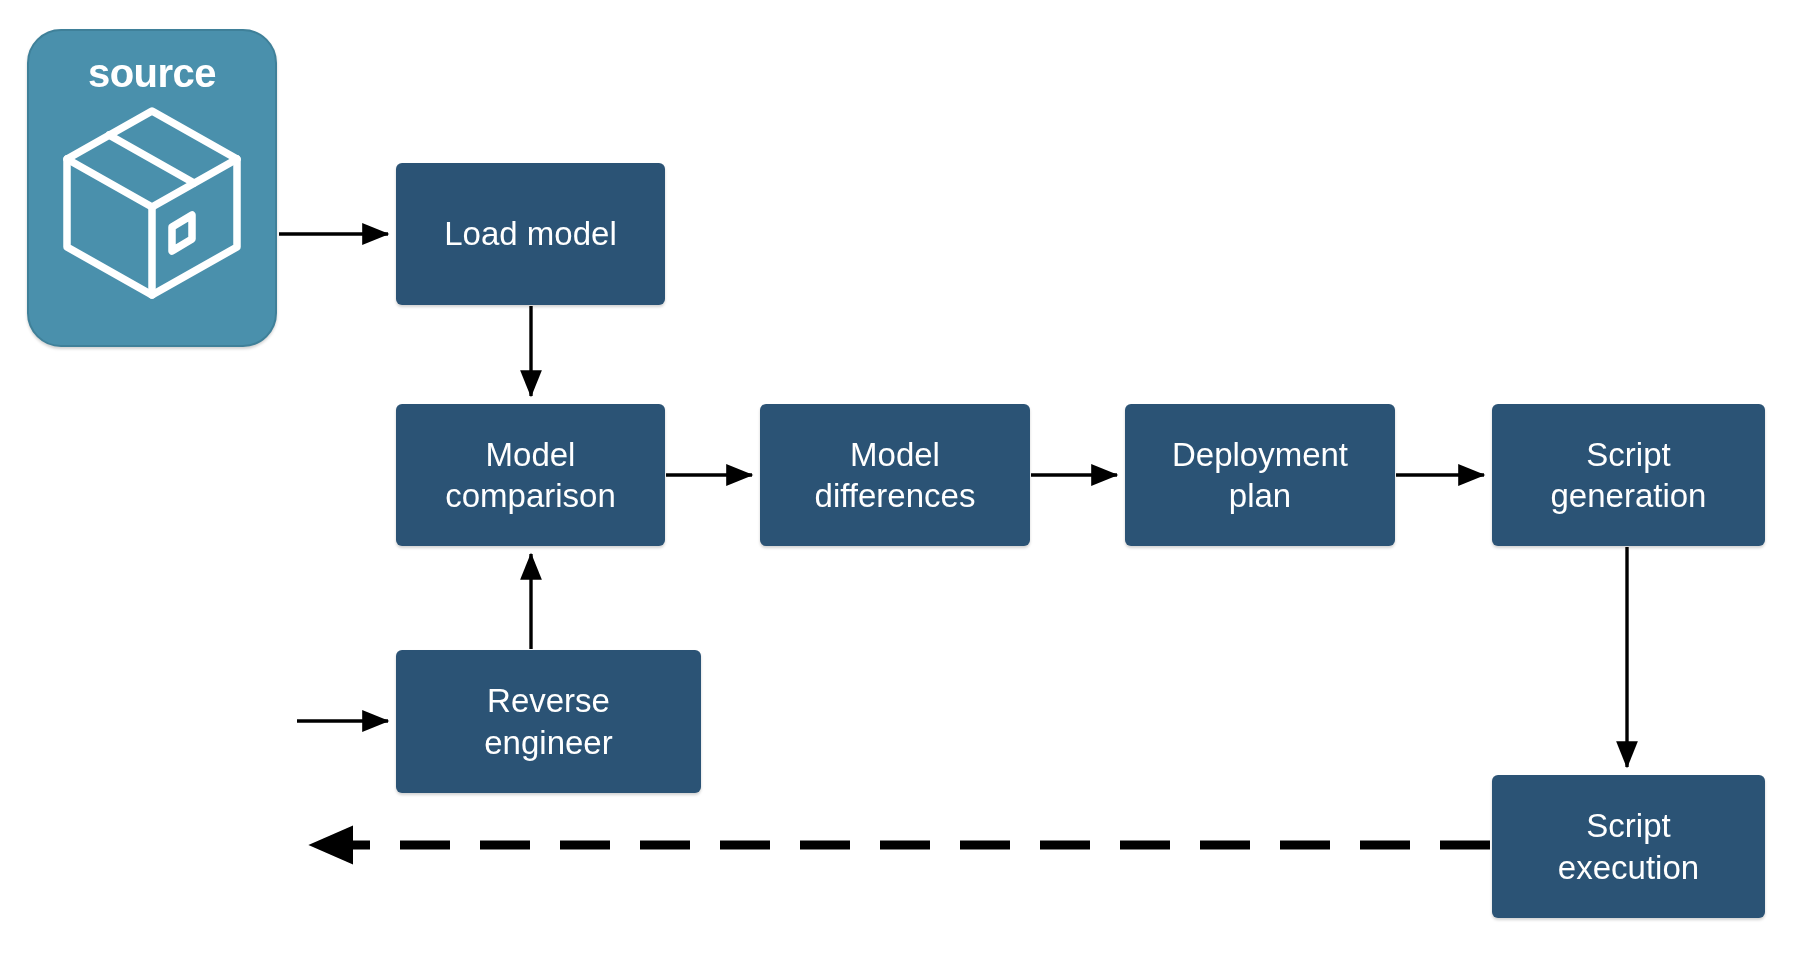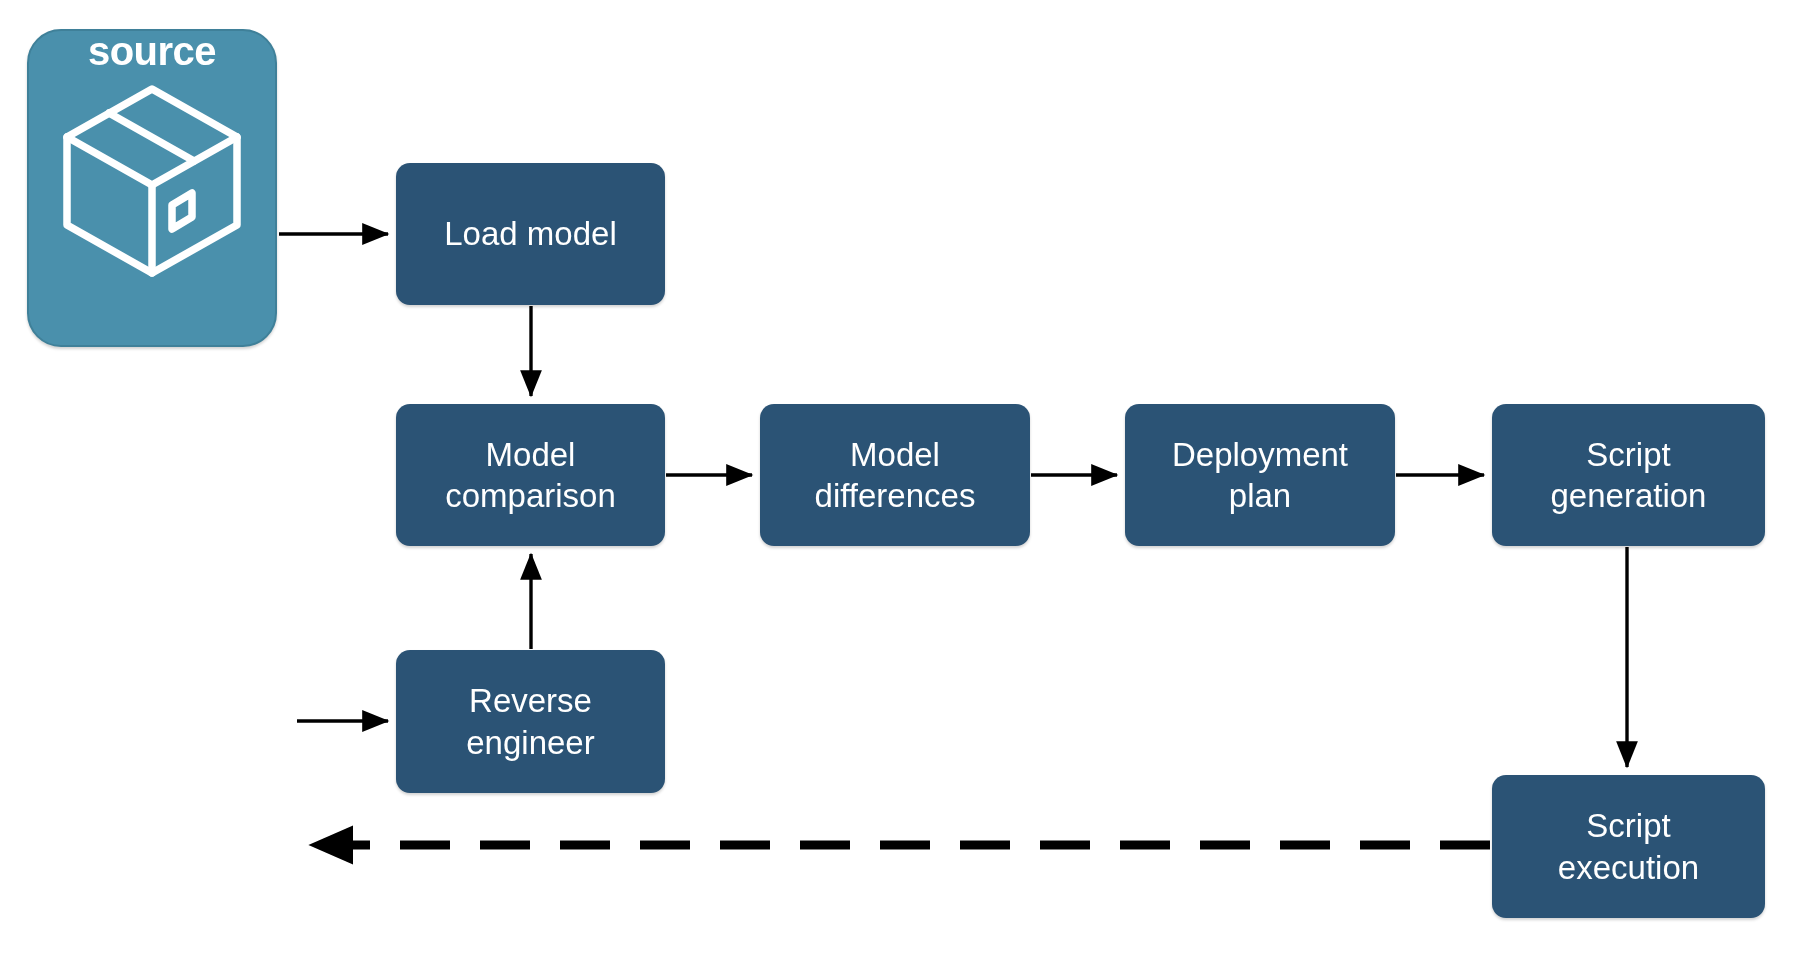--- a/index.html
+++ b/index.html
@@ -38,21 +38,21 @@
     text-align: center;
     user-select: none;
   }
   .endpoint-icon {
     display: block;
   }
   
   .node {
     position: absolute;
     background: #2B5375;
-    border-radius: 14px;
+    border-radius: 6px;
     box-sizing: border-box;
     display: flex;
     align-items: center;
     justify-content: center;
     text-align: center;
     color: #ffffff;
     font-size: 33px;
     line-height: 1.25;
     padding: 4px 10px;
     box-shadow: 0 2px 3px rgba(0,0,0,0.18);
@@ -114,21 +114,21 @@
 
     <g>
       <line x1="531" y1="649" x2="531" y2="554" stroke="#000000" stroke-width="3.4" marker-end="url(#arrowhead)"></line>
     </g>
 
     <g>
       <line x1="1490" y1="845" x2="312" y2="845" stroke="#000000" stroke-width="9" stroke-dasharray="50 30" marker-end="url(#arrowhead-thick)"></line>
     </g>
   </svg>
 
-  <div class="endpoint" style="left:27px; top:29px; width:250px; height:318px; ">
+  <div class="endpoint" style="left:27px; top:29px; width:250px; height:318px; padding-top:22px;">
     <div class="endpoint-label">source</div>
     <svg class="endpoint-icon" width="186" height="196" viewBox="0 0 186 196" xmlns="http://www.w3.org/2000/svg" style="margin-top:12px;">
       <g fill="none" stroke="#ffffff" stroke-width="7.5" stroke-linejoin="round" stroke-linecap="round">
 
         <path d="M93 6 L178 54 L178 142 L93 190 L8 142 L8 54 Z"></path>
 
         <path d="M8 54 L93 102 L178 54"></path>
 
         <path d="M93 102 L93 190"></path>
 
@@ -157,21 +157,21 @@
   <div class="node" style="left:1125px; top:404px; width:270px; height:142px;">
     <span>Deployment
 plan</span>
   </div>
 
   <div class="node" style="left:1492px; top:404px; width:273px; height:142px;">
     <span>Script
 generation</span>
   </div>
 
-  <div class="node" style="left:396px; top:650px; width:269px; height:143px;">
+  <div class="node" style="left:396px; top:650px; width:305px; height:143px;">
     <span>Reverse
 engineer</span>
   </div>
 
   <div class="node" style="left:1492px; top:775px; width:273px; height:143px;">
     <span>Script
 execution</span>
   </div>
 
 </div>

